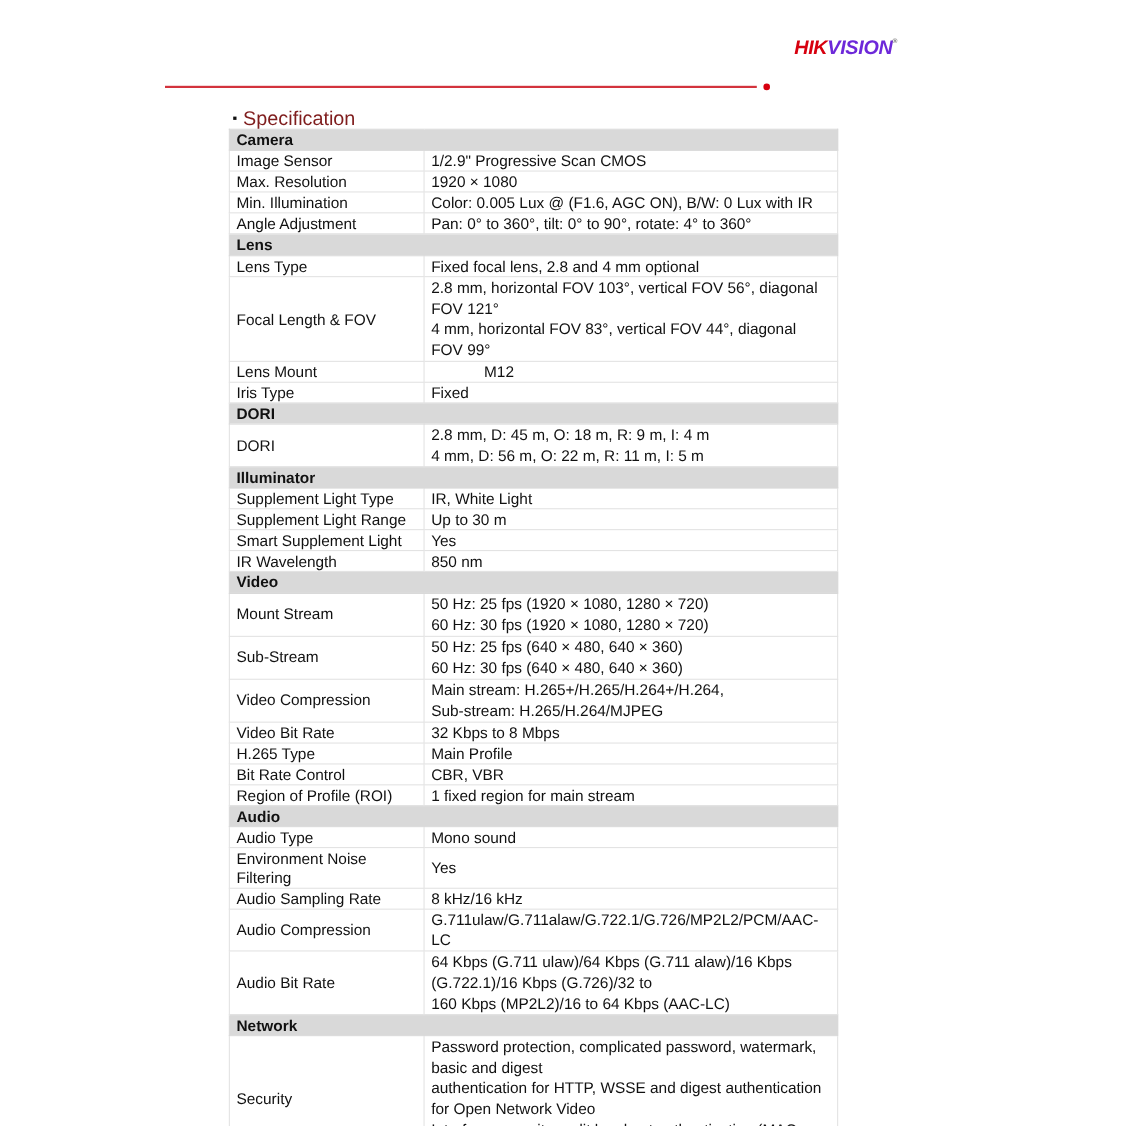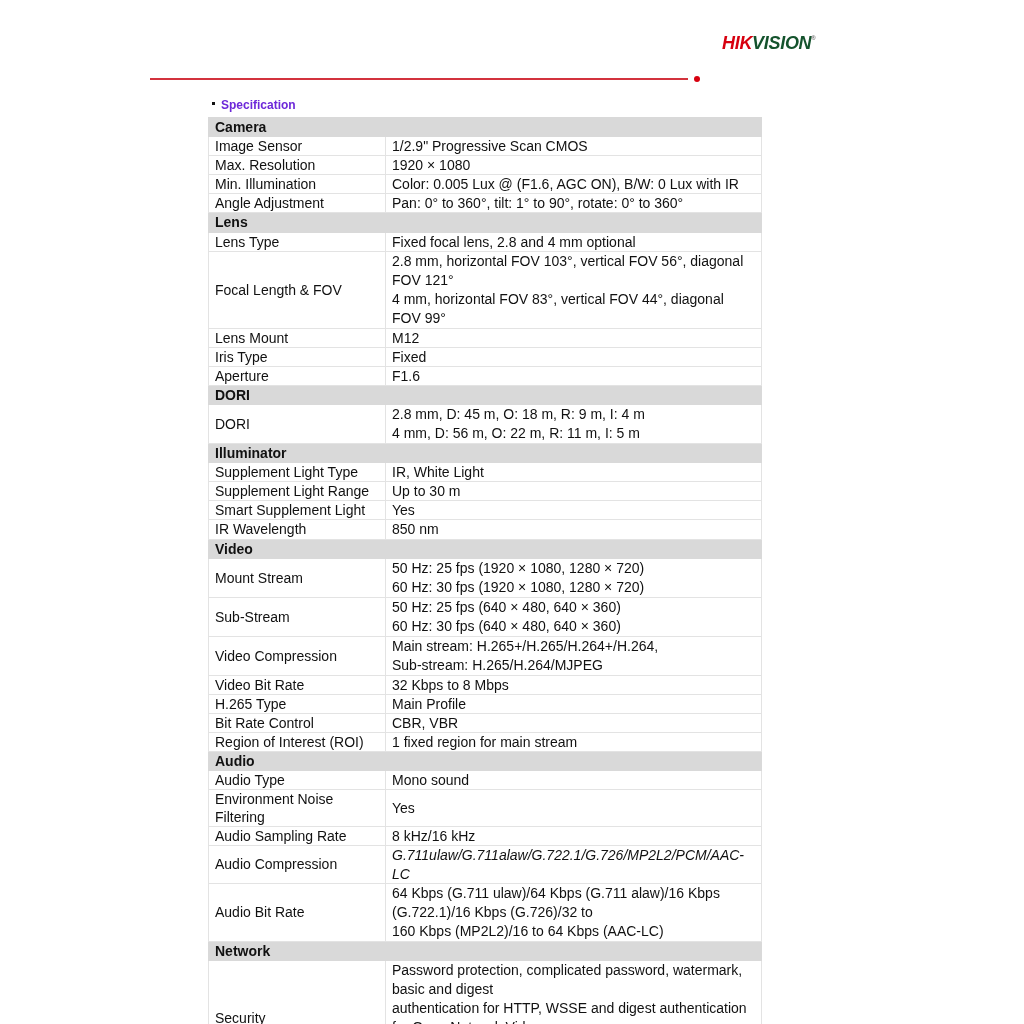--- a/index.html
+++ b/index.html
@@ -1,23 +1,23 @@
 <!DOCTYPE html>
 <html><head>
 <meta charset="utf-8">
 <style>
   html, body { margin: 0; padding: 0; background: #ffffff; }
   body { width: 1024px; height: 1024px; position: relative; overflow: hidden; font-family: "Liberation Sans", "DejaVu Sans", sans-serif; color: #111; }
   .logo { position: absolute; left: 722px; top: 33px; font-family: "Liberation Sans", sans-serif; font-weight: bold; font-style: italic; font-size: 18px; letter-spacing: -0.3px; }
   .logo .hik { color: #d7000f; }
-  .logo .vision { color: #14532d; }
+  .logo .vision { color: #6d28d9; }
   .logo .reg { font-size: 6px; color: #6b6b6b; vertical-align: top; position: relative; top: 2px; font-style: normal; }
   .rule { position: absolute; left: 150px; top: 78px; width: 538px; height: 1.5px; background: #d3333d; }
   .rule-dot { position: absolute; left: 694px; top: 76px; width: 6px; height: 6px; border-radius: 50%; background: #d7000f; }
-  .title { position: absolute; left: 212px; top: 98px; font-size: 12px; font-weight: bold; color: #6d28d9; }
+  .title { position: absolute; left: 212px; top: 98px; font-size: 18px; font-weight: normal; color: #7f1d1d; }
   .title .bullet { display: inline-block; width: 3px; height: 3px; background: #111; margin-right: 6px; vertical-align: middle; position: relative; top: -2px; }
   table.spec { position: absolute; left: 208px; top: 117px; width: 554px; border-collapse: collapse; font-size: 14px; }
   table.spec td { border: 1px solid #e3e3e3; padding: 0 6px; height: 18px; line-height: 18.1px; vertical-align: middle; color: #111; }
   table.spec td.label { width: 164px; }
   table.spec tr.section td { background: #d9d9d9; font-weight: bold; border-color: #d9d9d9; height: 18px; }
   .line { display: block; line-height: 19px; }
 </style>
 </head>
 <body>
 
@@ -51,21 +51,21 @@
       </tr>
       <tr>
         <td class="label">Min. Illumination</td>
         <td>
           <span class="line" style="line-height: 18.1px;">Color: 0.005 Lux @ (F1.6, AGC ON), B/W: 0 Lux with IR</span>
         </td>
       </tr>
       <tr>
         <td class="label">Angle Adjustment</td>
         <td>
-          <span class="line" style="line-height: 18.1px;">Pan: 0° to 360°, tilt: 1° to 90°, rotate: 0° to 360°</span>
+          <span class="line" style="line-height: 18.1px;">Pan: 0° to 360°, tilt: 0° to 90°, rotate: 4° to 360°</span>
         </td>
       </tr>
       <tr class="section">
         <td colspan="2">Lens</td>
       </tr>
       <tr>
         <td class="label">Lens Type</td>
         <td>
           <span class="line" style="line-height: 18.1px;">Fixed focal lens, 2.8 and 4 mm optional</span>
         </td>
@@ -73,33 +73,27 @@
       <tr>
         <td class="label">Focal Length &amp; FOV</td>
         <td>
           <span class="line">2.8 mm, horizontal FOV 103°, vertical FOV 56°, diagonal FOV 121°</span>
           <span class="line">4 mm, horizontal FOV 83°, vertical FOV 44°, diagonal FOV 99°</span>
         </td>
       </tr>
       <tr>
         <td class="label">Lens Mount</td>
         <td>
-          <span class="line" style="line-height: 18.1px;">M12</span>
+          <span class="line" style="line-height: 18.1px; margin-left: 48px;">M12</span>
         </td>
       </tr>
       <tr>
         <td class="label">Iris Type</td>
         <td>
           <span class="line" style="line-height: 18.1px;">Fixed</span>
-        </td>
-      </tr>
-      <tr>
-        <td class="label">Aperture</td>
-        <td>
-          <span class="line" style="line-height: 18.1px;">F1.6</span>
         </td>
       </tr>
       <tr class="section">
         <td colspan="2">DORI</td>
       </tr>
       <tr>
         <td class="label">DORI</td>
         <td>
           <span class="line">2.8 mm, D: 45 m, O: 18 m, R: 9 m, I: 4 m</span>
           <span class="line">4 mm, D: 56 m, O: 22 m, R: 11 m, I: 5 m</span>
@@ -168,21 +162,21 @@
           <span class="line" style="line-height: 18.1px;">Main Profile</span>
         </td>
       </tr>
       <tr>
         <td class="label">Bit Rate Control</td>
         <td>
           <span class="line" style="line-height: 18.1px;">CBR, VBR</span>
         </td>
       </tr>
       <tr>
-        <td class="label">Region of Interest (ROI)</td>
+        <td class="label">Region of Profile (ROI)</td>
         <td>
           <span class="line" style="line-height: 18.1px;">1 fixed region for main stream</span>
         </td>
       </tr>
       <tr class="section">
         <td colspan="2">Audio</td>
       </tr>
       <tr>
         <td class="label">Audio Type</td>
         <td>
@@ -197,21 +191,21 @@
       </tr>
       <tr>
         <td class="label">Audio Sampling Rate</td>
         <td>
           <span class="line" style="line-height: 18.1px;">8 kHz/16 kHz</span>
         </td>
       </tr>
       <tr>
         <td class="label">Audio Compression</td>
         <td>
-          <span class="line" style="line-height: 18.1px; font-style: italic;">G.711ulaw/G.711alaw/G.722.1/G.726/MP2L2/PCM/AAC-LC</span>
+          <span class="line" style="line-height: 18.1px;">G.711ulaw/G.711alaw/G.722.1/G.726/MP2L2/PCM/AAC-LC</span>
         </td>
       </tr>
       <tr>
         <td class="label">Audio Bit Rate</td>
         <td>
           <span class="line">64 Kbps (G.711 ulaw)/64 Kbps (G.711 alaw)/16 Kbps (G.722.1)/16 Kbps (G.726)/32 to</span>
           <span class="line">160 Kbps (MP2L2)/16 to 64 Kbps (AAC-LC)</span>
         </td>
       </tr>
       <tr class="section">

